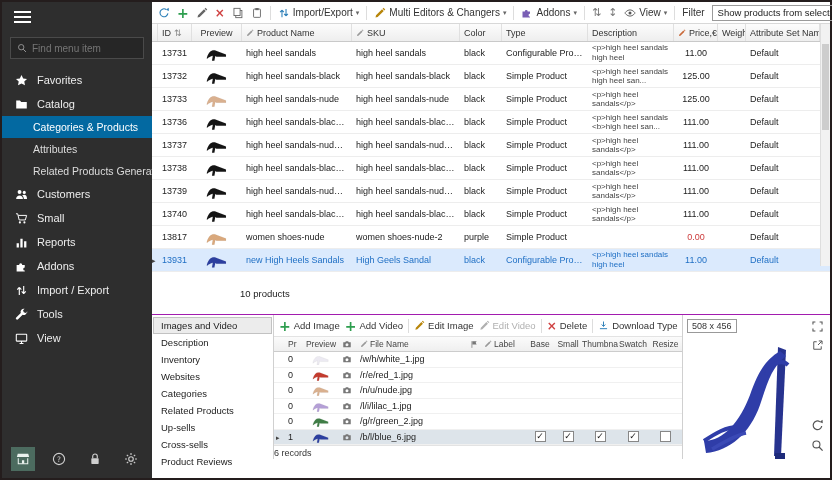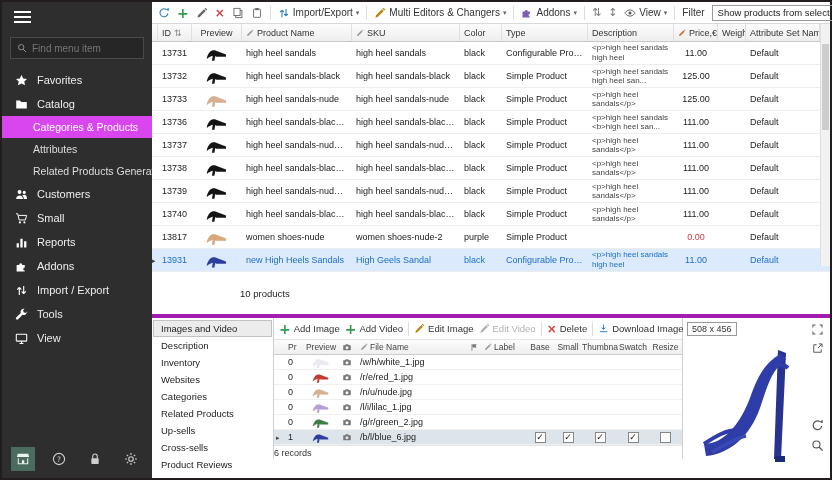--- a/index.html
+++ b/index.html
@@ -11,21 +11,21 @@
   
   .sidebar{width:150px;background:#2e2e2e;color:#ddd;display:flex;flex-direction:column;flex-shrink:0}
   .burger{padding:9px 12px;cursor:pointer}
   .burger div{width:17px;height:2px;background:#fff;margin-bottom:3px}
   .search{margin:2px 8px 9px;background:#262626;border:1px solid #4a4a4a;height:22px;display:flex;align-items:center;padding:0 6px;gap:5px}
   .search svg{width:10px;height:10px;color:#9a9a9a;flex-shrink:0}
   .search input{background:transparent;border:none;outline:none;color:#bbb;font-size:10px;width:100%;font-family:"Liberation Sans",sans-serif}
   .nav-item{height:24px;display:flex;align-items:center;gap:9px;padding:0 13px;font-size:11px;color:#ededed;cursor:pointer;white-space:nowrap}
   .nav-item .nicon{width:13px;height:13px;color:#fff;flex-shrink:0}
   .nav-item.indent{padding-left:31px;height:22px;font-size:10.5px;color:#dcdcdc}
-  .nav-item.selected{background:#d946ef;color:#fff}
+  .nav-item.selected{background:#0369a1;color:#fff}
   .side-bottom{margin-top:auto;display:flex;align-items:center;justify-content:space-between;padding:7px 9px}
   .sbot-btn{width:24px;height:24px;display:flex;align-items:center;justify-content:center;color:#cfcfcf;cursor:pointer}
   .sbot-btn svg{width:14px;height:14px}
   .sbot-btn.boxed{background:#4c6b5f;color:#eaf2ee}
 
   
   .main{flex:1;display:flex;flex-direction:column;background:#fff;min-width:0}
   .toolbar{height:22px;border-bottom:1px solid #d8d8d8;display:flex;align-items:center;padding:0 6px;gap:7px;font-size:10px;color:#333;flex-shrink:0;white-space:nowrap}
   .tbtn{display:flex;align-items:center;gap:3px;cursor:pointer}
   .tbtn svg{width:12px;height:12px}
@@ -60,21 +60,21 @@
   .grow.selected .c-desc{color:#1f6fc4}
   .c-price.red{color:#cc3b3b}
   .rowmark{visibility:hidden;font-size:7px;color:#444;line-height:1}
   .rowmark.show{visibility:visible}
   .shoe-sm{width:26px;height:15px;stroke:#9993;stroke-width:.4}
   .vscroll{position:absolute;right:0;top:0;bottom:0;width:10px;background:#f2f2f2;border-left:1px solid #dedede}
   .vthumb{position:absolute;top:20px;left:1px;width:7px;height:86px;background:#cdcdcd;cursor:pointer}
   .gstatus{height:42px;display:flex;align-items:center;padding-left:88px;font-size:9.5px;color:#222;flex-shrink:0}
 
   
-  .bottom{display:flex;height:145px;border-top:4px solid #a21caf;flex-shrink:0;background:#fff}
+  .bottom{display:flex;height:145px;border-top:1px solid #a21caf;flex-shrink:0;background:#fff}
   .tabs{width:122px;border-right:1px solid #d0d0d0;padding-top:2px;flex-shrink:0}
   .tab{height:17px;display:flex;align-items:center;padding:0 7px;font-size:9.5px;color:#222;border:1px solid transparent;margin:0 1px;cursor:pointer;white-space:nowrap}
   .tab.selected{background:#ececec;border-color:#c2c2c2}
   .images{width:409px;display:flex;flex-direction:column;min-width:0;border-right:1px solid #d0d0d0;flex-shrink:0}
   .img-toolbar{height:22px;display:flex;align-items:center;gap:5px;padding:0 5px;font-size:9.5px;color:#333;border-bottom:1px solid #e3e3e3;flex-shrink:0;white-space:nowrap}
   .img-toolbar .tbtn svg{width:11px;height:11px}
   .disabled{color:#b0b0b0}
   .ihead{display:flex;height:15px;background:linear-gradient(#fbfbfb,#efefef);border-bottom:1px solid #ccc;font-size:8.5px;color:#444;align-items:center;flex-shrink:0}
   .ihead .cell{display:flex;align-items:center;gap:2px;height:100%}
   .c-exp{width:10px;padding:0 2px}
@@ -709,21 +709,21 @@
           <span class="sep"></span>
           <span class="tbtn">
               <span class="xdel g">×</span>
               <span>Delete</span>
             </span>
           <span class="sep"></span>
           <span class="tbtn">
               <svg style="color:#2c7fb8">
                 <use href="#i-download"></use>
               </svg>
-              <span>Download Image</span>
+              <span>Download Type</span>
             </span>
           <span class="sep"></span>
           <span class="tbtn">
               <svg style="color:#555">
                 <use href="#i-resize"></use>
               </svg>
               <span>Set Resize Rule</span>
             </span>
         </div>
 

